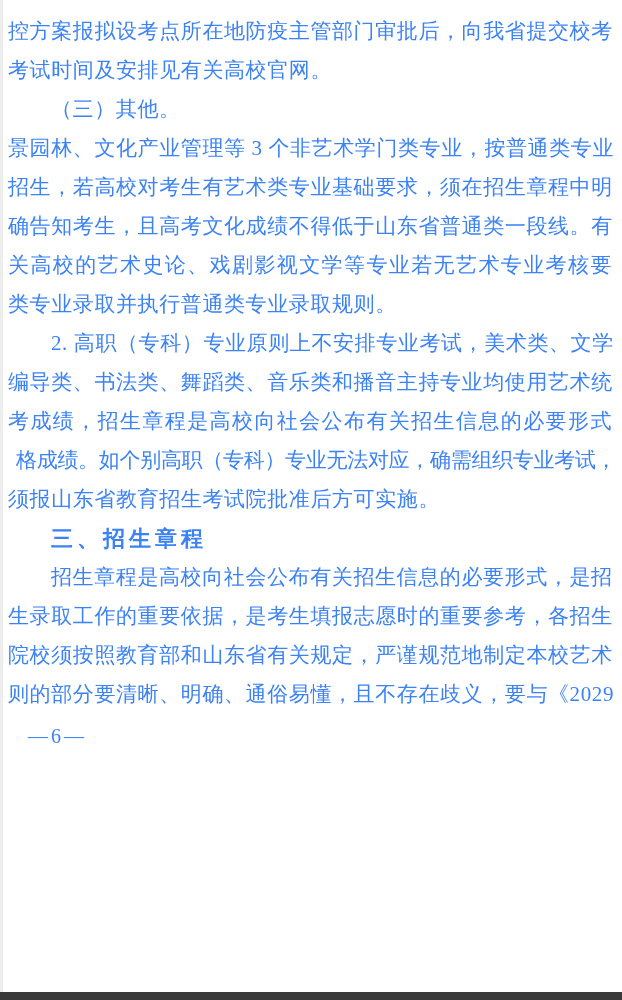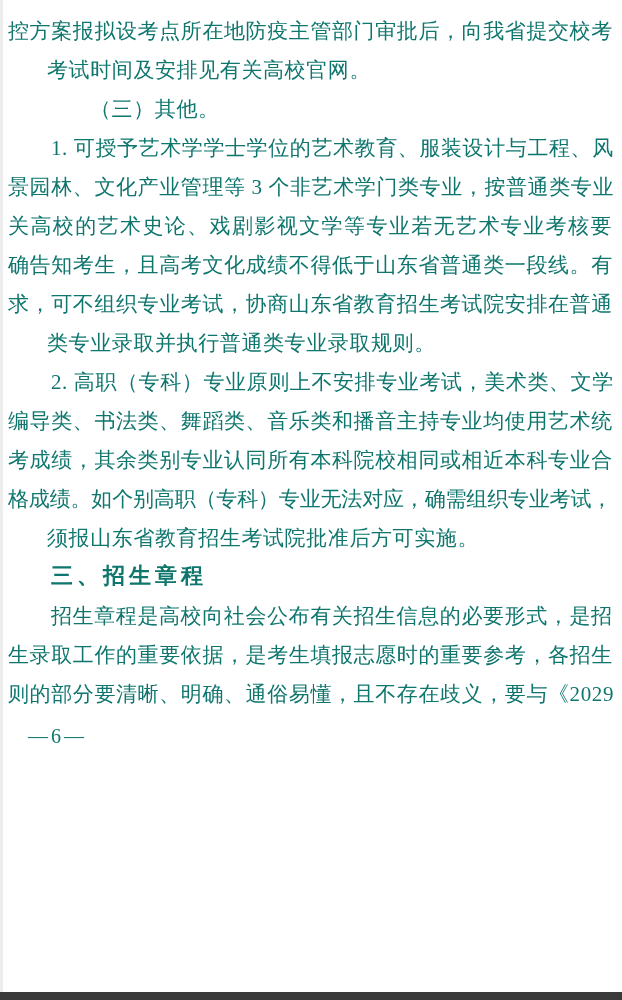--- a/index.html
+++ b/index.html
@@ -7,21 +7,21 @@
     padding: 0;
     background: #ffffff;
   }
   .page {
     position: relative;
     width: 622px;
     height: 1000px;
     background: #ffffff;
     overflow: hidden;
     font-family: "Liberation Serif", "DejaVu Serif", serif;
-    color: #0f766e;
+    color: #3b82f6;
   }
   .scan-edge-left {
     position: absolute;
     left: 0; top: 0; bottom: 0;
     width: 3px;
     background: #ededed;
   }
   .textblock {
     position: absolute;
     left: 8px;
@@ -33,31 +33,31 @@
     line-height: 39px;
     font-size: 21px;
     letter-spacing: 0.6px;
     white-space: nowrap;
     text-align: justify;
     text-align-last: justify;
     text-justify: inter-character;
   }
   .ln.end {
     text-align-last: left;
-    margin-left: 39px;
   }
   .ln.ind {
     text-indent: 43px;
     font-family: Liberation Serif, serif;
   }
   .ln.tight {
     letter-spacing: -0.3px;
+    margin-left: 8px;
   }
   .ln.heading {
-    font-family: Liberation Mono, monospace;
+    font-family: Liberation Serif, serif;
     font-weight: 700;
     font-size: 22px;
     letter-spacing: 4px;
     text-align-last: left;
   }
   .page-number {
     margin: 8px 0 0 20px;
     font-size: 20px;
     line-height: 28px;
     letter-spacing: 3px;
@@ -74,33 +74,33 @@
 </head>
 <body>
 
 <div class="page">
   <div class="scan-edge-left"></div>
 
   <div class="textblock">
     <div class="ln">控方案报拟设考点所在地防疫主管部门审批后，向我省提交校考</div>
     <div class="ln end">考试时间及安排见有关高校官网。</div>
     <div class="ln ind end">（三）其他。</div>
-    <div class="ln ind">1. 可授予艺术学学士学位的艺术教育、服装设计与工程、风</div>
     <div class="ln">景园林、文化产业管理等 3 个非艺术学门类专业，按普通类专业</div>
+    <div class="ln">招生，若高校对考生有艺术类专业基础要求，须在招生章程中明</div>
+    <div class="ln">确告知考生，且高考文化成绩不得低于山东省普通类一段线。有</div>
     <div class="ln">关高校的艺术史论、戏剧影视文学等专业若无艺术专业考核要</div>
-    <div class="ln">确告知考生，且高考文化成绩不得低于山东省普通类一段线。有</div>
-    <div class="ln">求，可不组织专业考试，协商山东省教育招生考试院安排在普通</div>
     <div class="ln end">类专业录取并执行普通类专业录取规则。</div>
     <div class="ln ind">2. 高职（专科）专业原则上不安排专业考试，美术类、文学</div>
     <div class="ln">编导类、书法类、舞蹈类、音乐类和播音主持专业均使用艺术统</div>
-    <div class="ln">考成绩，其余类别专业认同所有本科院校相同或相近本科专业合</div>
+    <div class="ln">考成绩，招生章程是高校向社会公布有关招生信息的必要形式</div>
     <div class="ln tight">格成绩。如个别高职（专科）专业无法对应，确需组织专业考试，</div>
     <div class="ln end">须报山东省教育招生考试院批准后方可实施。</div>
     <div class="ln ind heading">三、招生章程</div>
     <div class="ln ind">招生章程是高校向社会公布有关招生信息的必要形式，是招</div>
     <div class="ln">生录取工作的重要依据，是考生填报志愿时的重要参考，各招生</div>
+    <div class="ln">院校须按照教育部和山东省有关规定，严谨规范地制定本校艺术</div>
     <div class="ln">则的部分要清晰、明确、通俗易懂，且不存在歧义，要与《2029</div>
 
     <div class="page-number">—6—</div>
   </div>
 
   <div class="footer-bar"></div>
 </div>
 
 </body></html>

